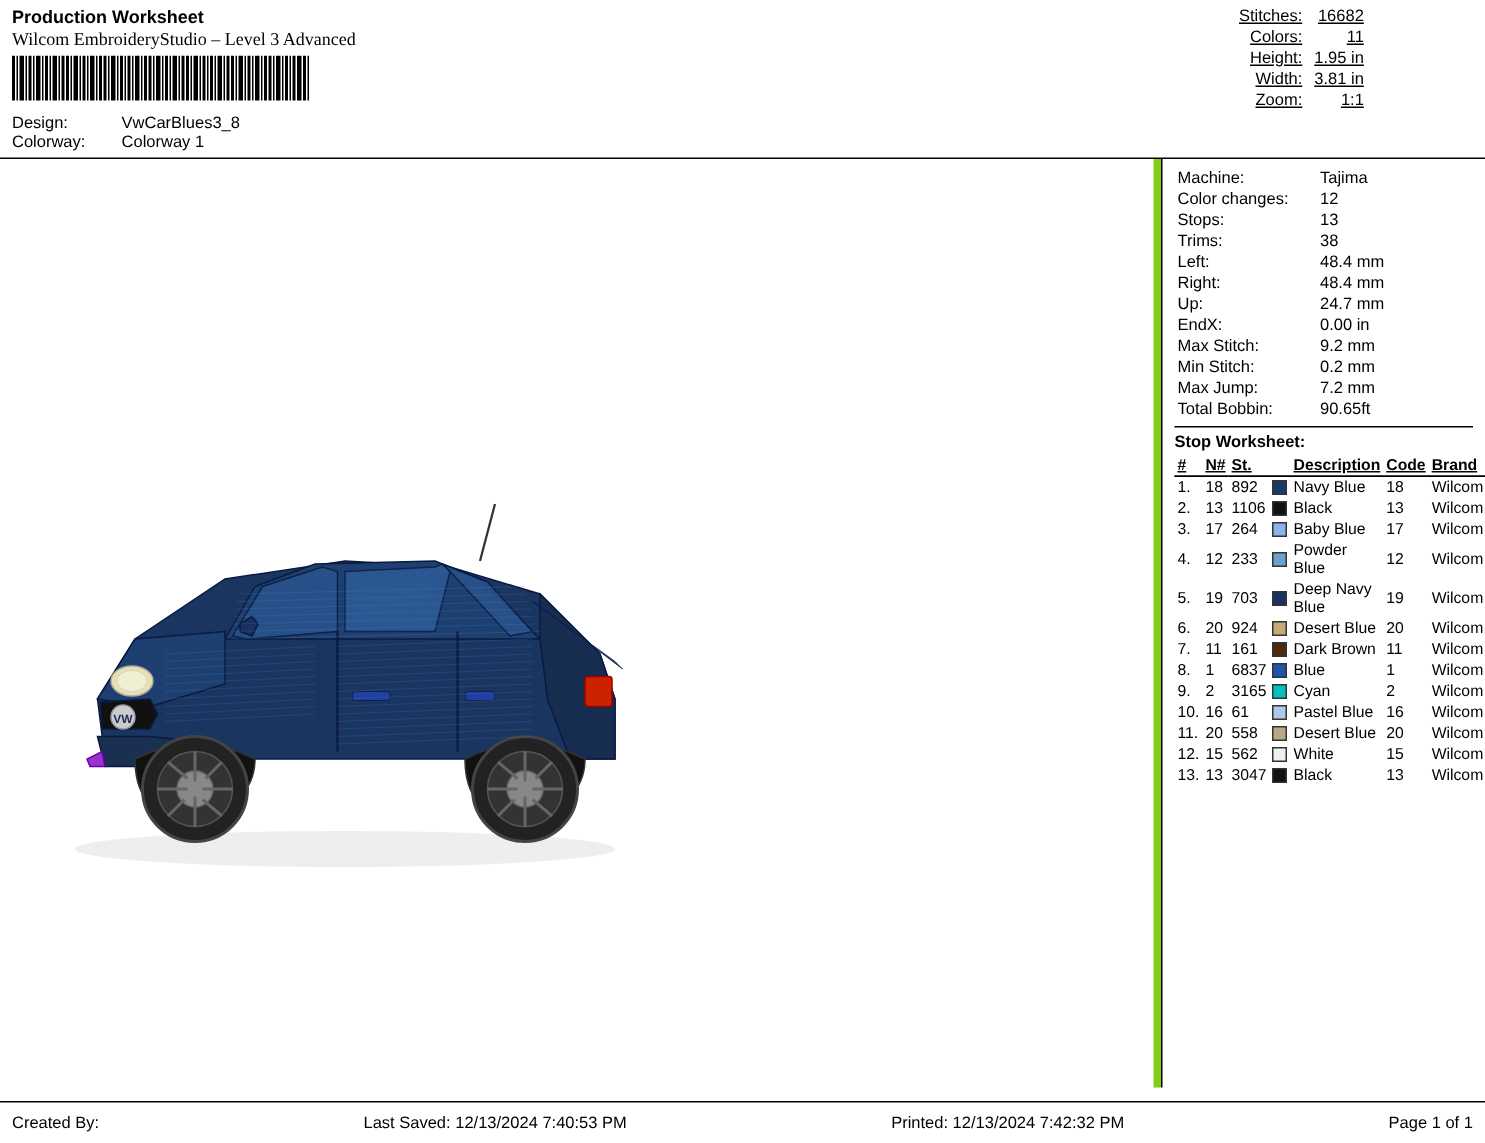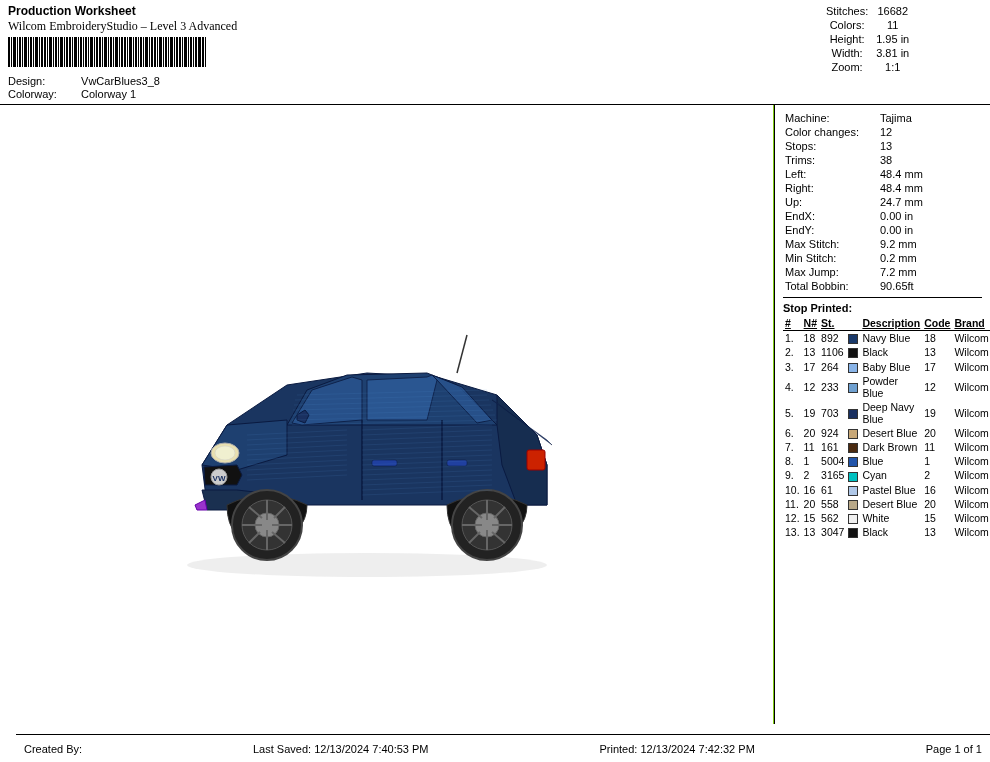--- a/index.html
+++ b/index.html
@@ -26,42 +26,42 @@
     #header-title {
       font-size: 12px;
       font-weight: bold;
     }
     #header-subtitle { font-size: 12px; margin-top: 1px; font-family: Liberation Serif, serif; }
     #design-info { margin-top: 4px; font-size: 11px; }
     #design-info div { margin-top: 1px; }
     #design-info span.label { display: inline-block; width: 70px; }
 
     #header-right {
-      text-align: center;
+      text-align: right;
       font-size: 11px;
       min-width: 160px;
+      text-decoration: underline;
     }
     #header-right table { border-collapse: collapse; }
     #header-right td { padding: 1px 4px; }
     #header-right td:first-child { font-weight: normal; }
 
     
     #main {
       display: flex;
       height: calc(762px - 115px - 28px);
     }
 
     
     #image-area {
       flex: 1;
       display: flex;
       align-items: center;
-      justify-content: center;
       padding: 10px;
-      border-right: 1px solid #84cc16;
+      border-right: 5px solid #84cc16;
     }
 
     
     #car-image {
       width: 480px;
       height: 380px;
     }
 
     
     #info-panel {
@@ -102,21 +102,21 @@
       width: 10px;
       height: 10px;
       border: 1px solid #333;
       vertical-align: middle;
     }
 
     
     #footer {
       position: absolute;
       bottom: 0;
-      left: 16px;
+      left: 0;
       right: 0;
       border-top: 1px solid #000;
       padding: 4px 8px;
       display: flex;
       justify-content: space-between;
       font-size: 11px;
       height: 28px;
       align-items: center;
     }
 
@@ -400,24 +400,20 @@
         </tr>
         <tr>
           <td>Up:</td>
           <td>24.7 mm</td>
         </tr>
         <tr>
           <td>EndX:</td>
           <td>0.00 in</td>
         </tr>
         <tr>
-          <td>EndY:</td>
-          <td>0.00 in</td>
-        </tr>
-        <tr>
           <td>Max Stitch:</td>
           <td>9.2 mm</td>
         </tr>
         <tr>
           <td>Min Stitch:</td>
           <td>0.2 mm</td>
         </tr>
         <tr>
           <td>Max Jump:</td>
           <td>7.2 mm</td>
@@ -426,21 +422,21 @@
           <td>Total Bobbin:</td>
           <td>90.65ft</td>
         </tr>
       </tbody>
         </table>
     </div>
 
     <div class="section-divider"></div>
 
     <div id="stop-sequence">
-      <div id="stop-sequence-title">Stop Printed:</div>
+      <div id="stop-sequence-title">Stop Worksheet:</div>
       <table id="stop-table">
         <thead>
           <tr>
             <th class="col-num underline">#</th>
             <th class="col-n underline">N#</th>
             <th class="col-st underline">St.</th>
             <th class="col-swatch"></th>
             <th class="col-desc underline">Description</th>
             <th class="col-code underline">Code</th>
             <th class="col-brand underline">Brand</th>
@@ -506,21 +502,21 @@
       <td>11</td>
       <td>161</td>
       <td><span class="color-swatch" style="background:#4a2a10"></span></td>
       <td>Dark Brown</td>
       <td>11</td>
       <td>Wilcom</td>
     </tr>
             <tr>
       <td>8.</td>
       <td>1</td>
-      <td>5004</td>
+      <td>6837</td>
       <td><span class="color-swatch" style="background:#2255aa"></span></td>
       <td>Blue</td>
       <td>1</td>
       <td>Wilcom</td>
     </tr>
             <tr>
       <td>9.</td>
       <td>2</td>
       <td>3165</td>
       <td><span class="color-swatch" style="background:#00c0c0"></span></td>

